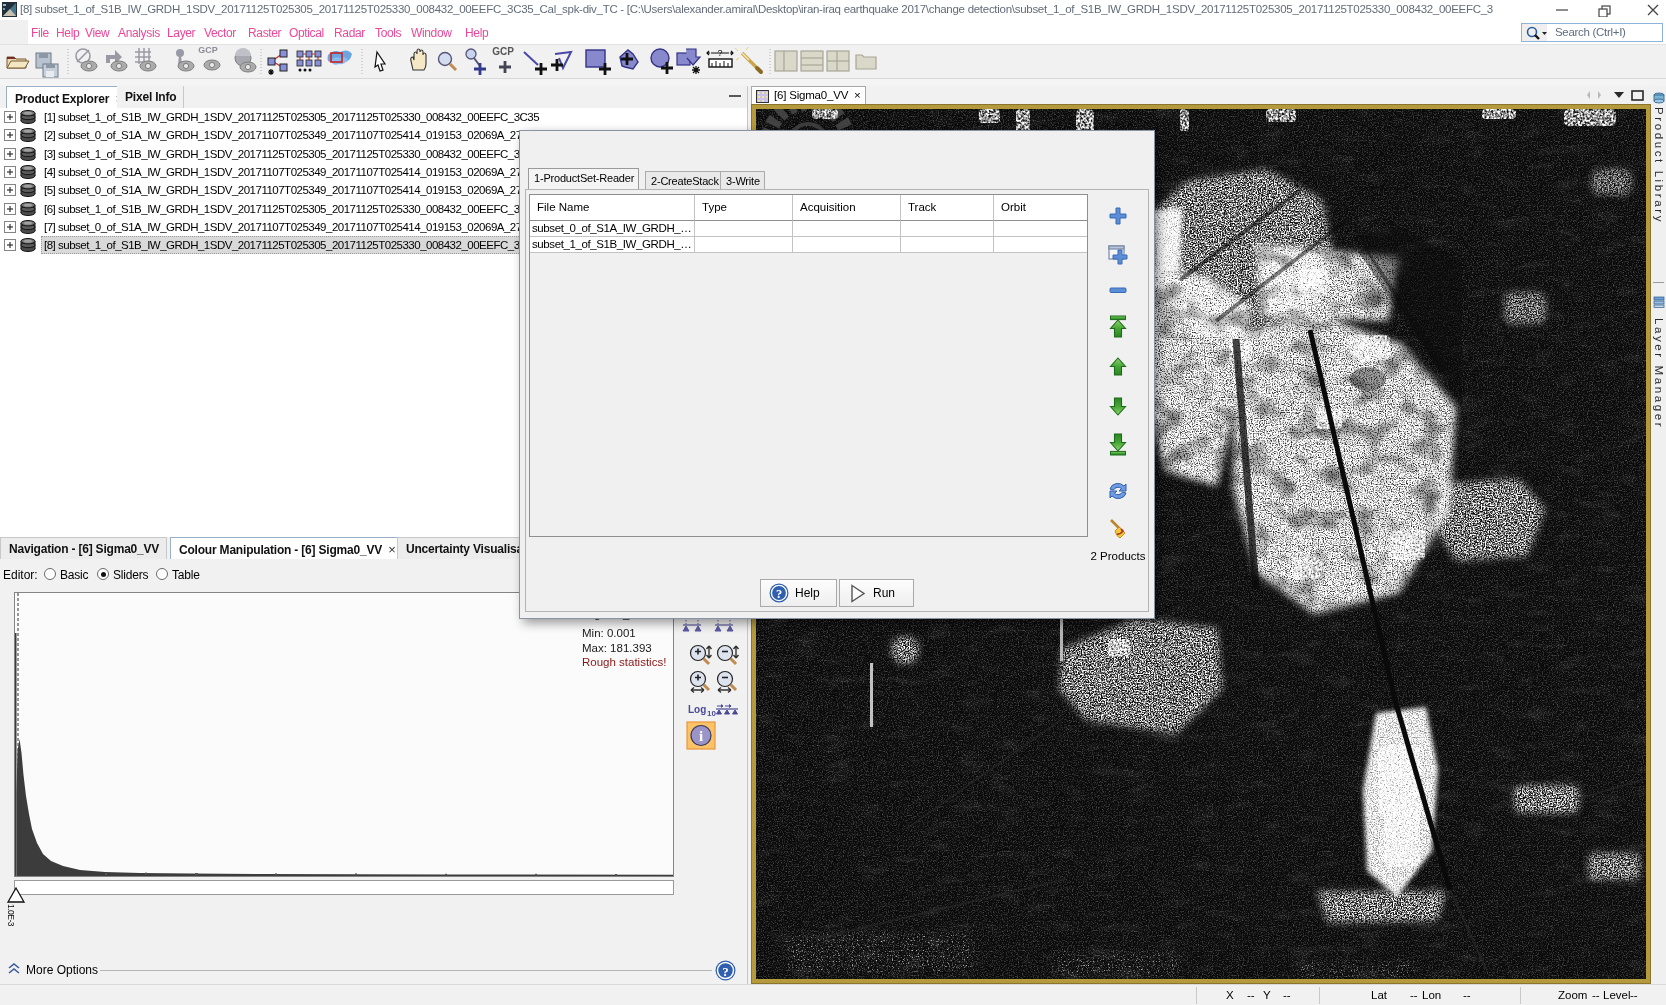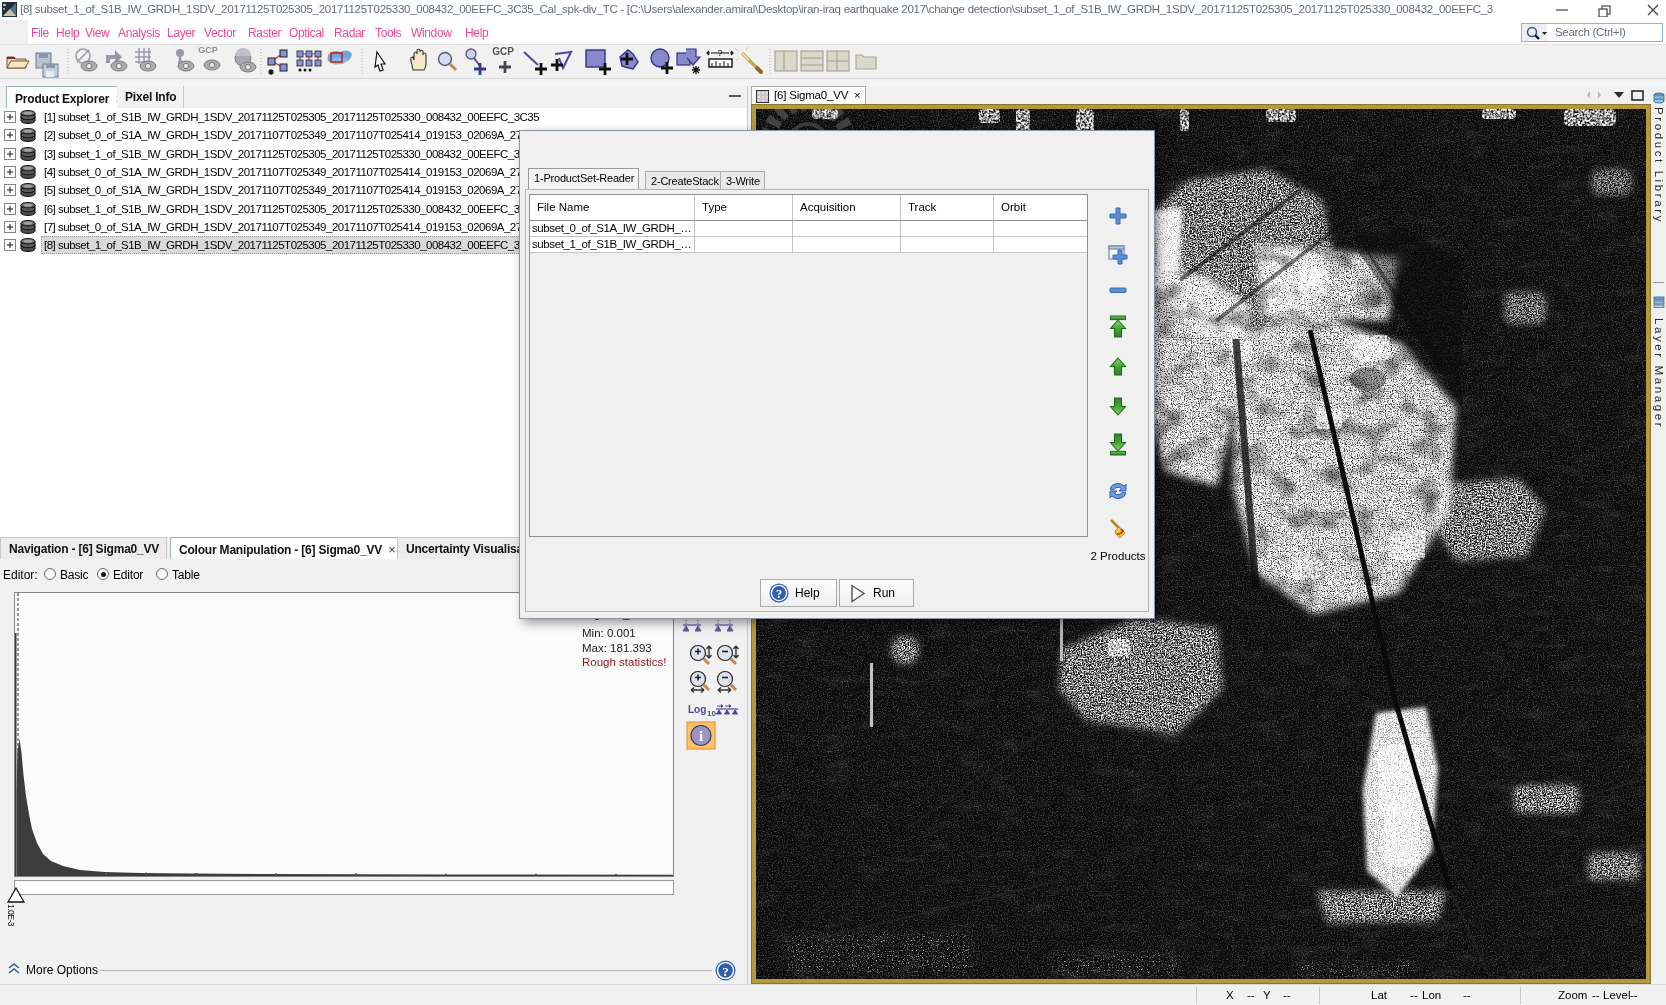--- a/index.html
+++ b/index.html
@@ -354,21 +354,21 @@
       </div>
   </div>
   <div class="abs" id="botpanel">
     <div class="tab inactive" style="left:0px;text-align:center;">Navigation - [6] Sigma0_VV</div>
     <div class="tab active" style="left:170px;">Colour Manipulation - [6] Sigma0_VV&nbsp;&nbsp;<span class="x">×</span></div>
     <div class="tab inactive" style="left:397px; width:220px;">Uncertainty Visualisation - [6] Sig</div>
     <div class="abs" style="left:3px; top:31px; font-size:12px;">Editor:</div>
     <div class="rad" style="left:44px; top:31px;"></div>
       <div class="radlab" style="left:60px; top:31px;">Basic</div>
     <div class="rad on" style="left:97px; top:31px;"></div>
-      <div class="radlab" style="left:113px; top:31px;">Editor</div>
+      <div class="radlab" style="left:113px; top:31px;">Sliders</div>
     <div class="rad" style="left:156px; top:31px;"></div>
       <div class="radlab" style="left:172px; top:31px;">Table</div>
     <div class="abs" id="histbox">
       <svg width="658" height="283">
         <line x1="3" y1="0" x2="3" y2="283" stroke="#555" stroke-width="1.2" stroke-dasharray="3,2"></line>
         <path d="M0,283 L0,40 L1.5,40 L1.5,283 Z" fill="#3c3c3c"></path>
         <path d="M1.5,283 L1.5,200 L2.5,158 L4.5,146 L6.5,160 L8.5,182 L11,203 L14,221 L17,236 L22,250 L28,261 L36,268 L48,273 L65,277 L90,279 L125,280 L175,280.6 L250,281 L430,281.4 L658,281.7 L658,283 Z" fill="#3c3c3c"></path>
         <g fill="#555">
             <rect x="90" y="280" width="2" height="2"></rect>
             <rect x="130" y="279.6" width="2" height="2"></rect>

